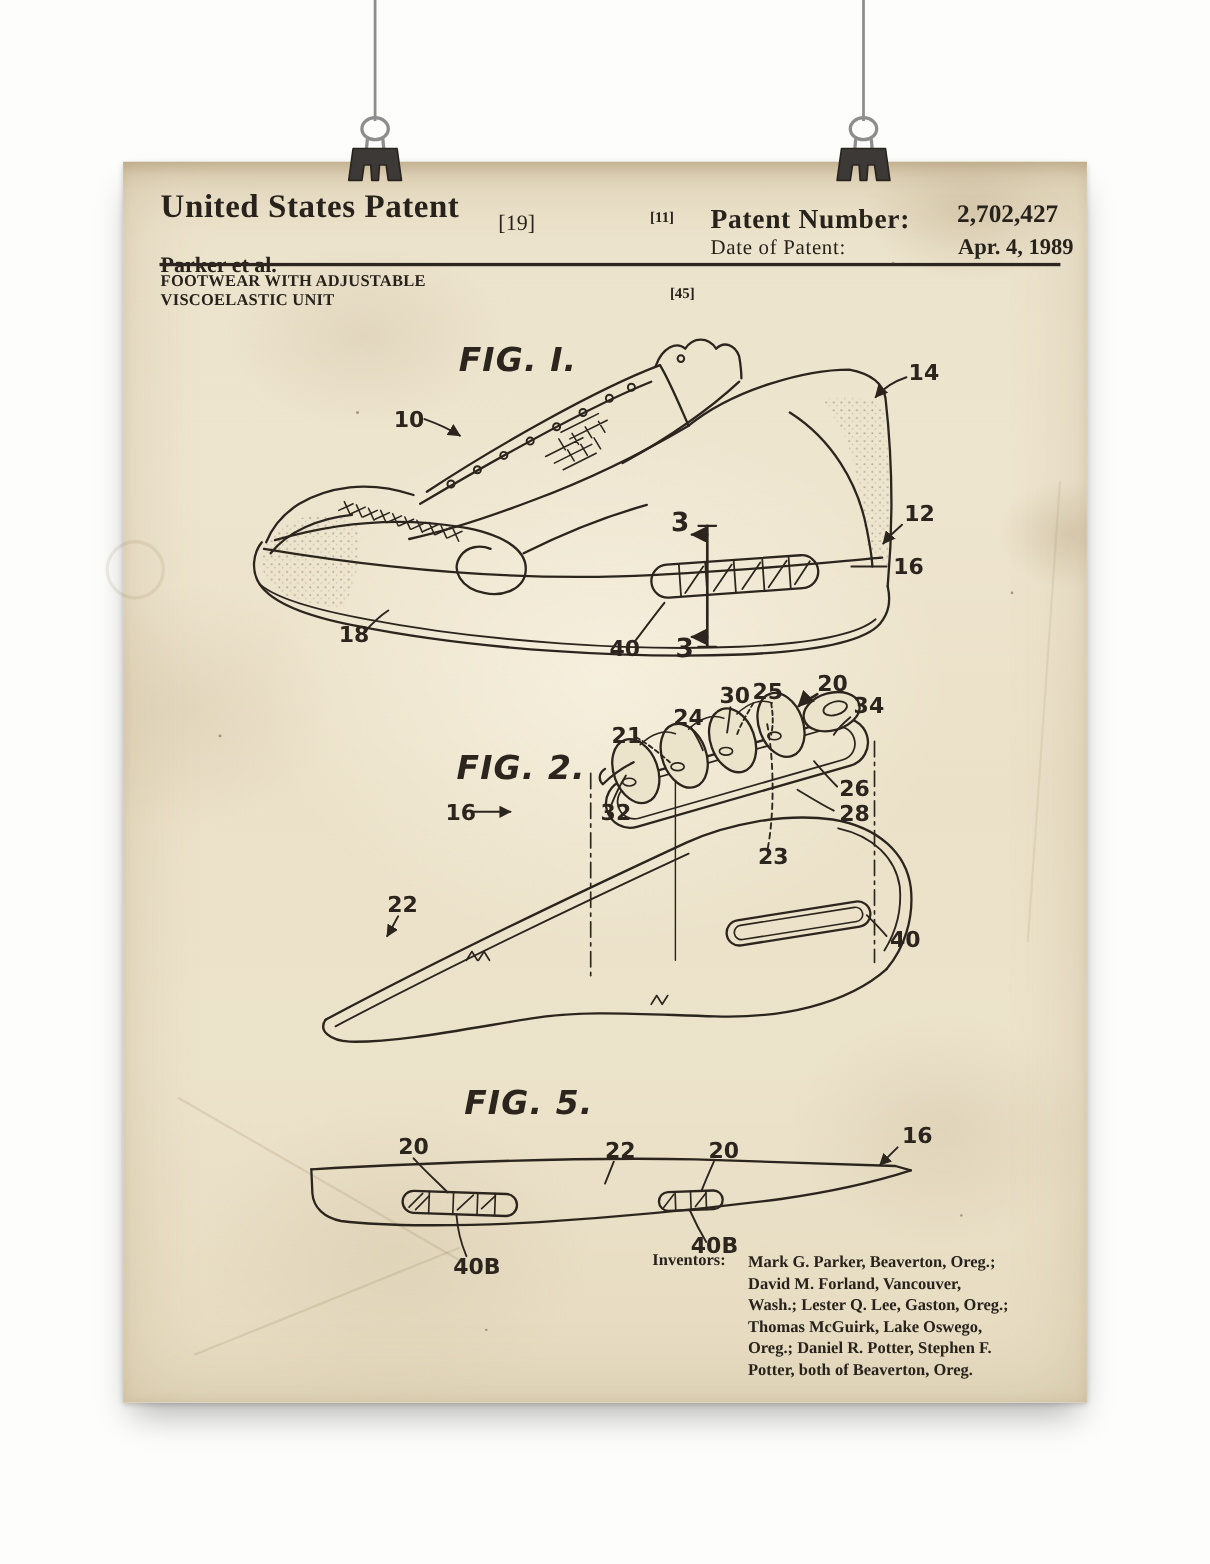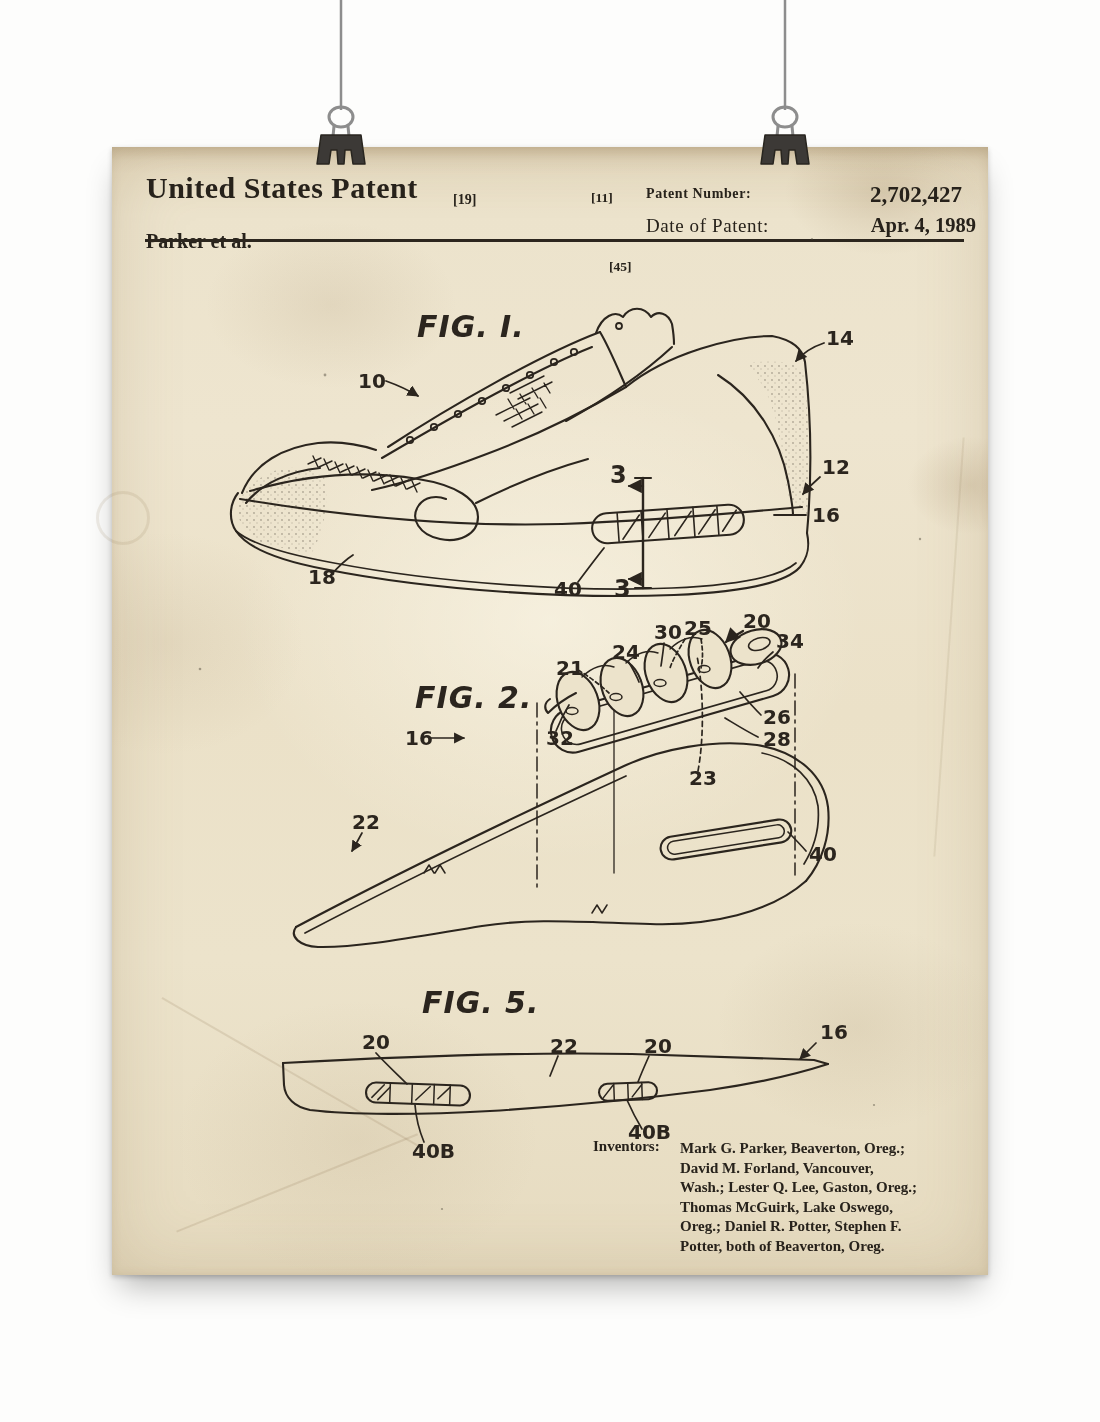--- a/index.html
+++ b/index.html
@@ -23,25 +23,25 @@
       linear-gradient(180deg, #e7dcc2 0%, #ece3cc 6%, #eee5cf 25%, #ebe1c8 50%, #ece3cb 72%, #e6dbc0 100%);
     box-shadow:
       0 2px 5px rgba(0,0,0,0.20),
       0 18px 30px -8px rgba(0,0,0,0.30),
       inset 0 0 70px rgba(140,115,75,0.22),
       inset 0 0 10px rgba(150,125,85,0.18);
   }
   .ink{color:#27221b;}
   .abs{position:absolute;line-height:1;}
   .hdr-title{left:34px;top:26px;font-size:30px;font-weight:bold;letter-spacing:.5px;}
-  .hdr-code19{left:341px;top:46px;font-size:14px;font-weight:bold;}
+  .hdr-code19{left:341px;top:46px;font-size:20px;font-weight:normal;}
   .hdr-byline{left:34px;top:84px;font-size:20px;font-weight:bold;}
   .hdr-code11{left:479px;top:44px;font-size:13.5px;font-weight:bold;}
   .hdr-code45{left:497px;top:73px;font-size:13.5px;font-weight:bold;margin-top:40px;}
-  .hdr-numlabel{left:534px;top:40px;font-size:14px;font-weight:bold;letter-spacing:.6px;}
+  .hdr-numlabel{left:534px;top:40px;font-size:25px;font-weight:bold;letter-spacing:.6px;}
   .hdr-datelabel{left:534px;top:69px;font-size:19px;font-weight:normal;letter-spacing:.6px;}
   .hdr-numvalue{right:26px;top:36px;font-size:23px;font-weight:bold;text-align:right;}
   .hdr-datevalue{right:12px;top:68px;font-size:20.5px;font-weight:bold;text-align:right;}
   .hdr-rule{left:33px;top:92px;width:819px;height:3px;background:#2c261e;}
   .invention-title{left:34px;top:101px;font-size:15px;font-weight:bold;line-height:17px;letter-spacing:.2px;}
   .inventors{left:481px;top:992px;display:flex;gap:7px;font-size:15px;font-weight:bold;}
   .inventors .lbl{width:80px;}
   .inventors .lines div{line-height:19.5px;white-space:nowrap;}
   .fig-svg{position:absolute;left:0;top:0;}
   .ring-stain{
@@ -89,20 +89,24 @@
   <div class="abs ink hdr-title">United States Patent</div>
   <div class="abs ink hdr-code19">[19]</div>
   <div class="abs ink hdr-byline">Parker et al.</div>
   <div class="abs ink hdr-code11">[11]</div>
   <div class="abs ink hdr-numlabel">Patent Number:</div>
   <div class="abs ink hdr-numvalue">2,702,427</div>
   <div class="abs ink hdr-code45">[45]</div>
   <div class="abs ink hdr-datelabel">Date of Patent:</div>
   <div class="abs ink hdr-datevalue">Apr. 4, 1989</div>
   <div class="abs hdr-rule"></div>
+  <div class="abs ink invention-title">
+    <div>FOOTWEAR WITH ADJUSTABLE</div>
+    <div>VISCOELASTIC UNIT</div>
+  </div>
 
   <svg class="fig-svg" width="876" height="1128" viewBox="0 0 876 1128">
     <defs>
       <marker id="ah" viewBox="0 0 10 10" refX="9" refY="5" markerWidth="6.5" markerHeight="6.5" orient="auto-start-reverse">
         <path d="M0,0 L10,5 L0,10 z" fill="#2b251e"></path>
       </marker>
       <pattern id="stip" width="7" height="7" patternUnits="userSpaceOnUse">
         <circle cx="2" cy="2" r="0.9" fill="#4a4336" opacity="0.55"></circle>
         <circle cx="5" cy="5" r="0.7" fill="#4a4336" opacity="0.4"></circle>
       </pattern>

